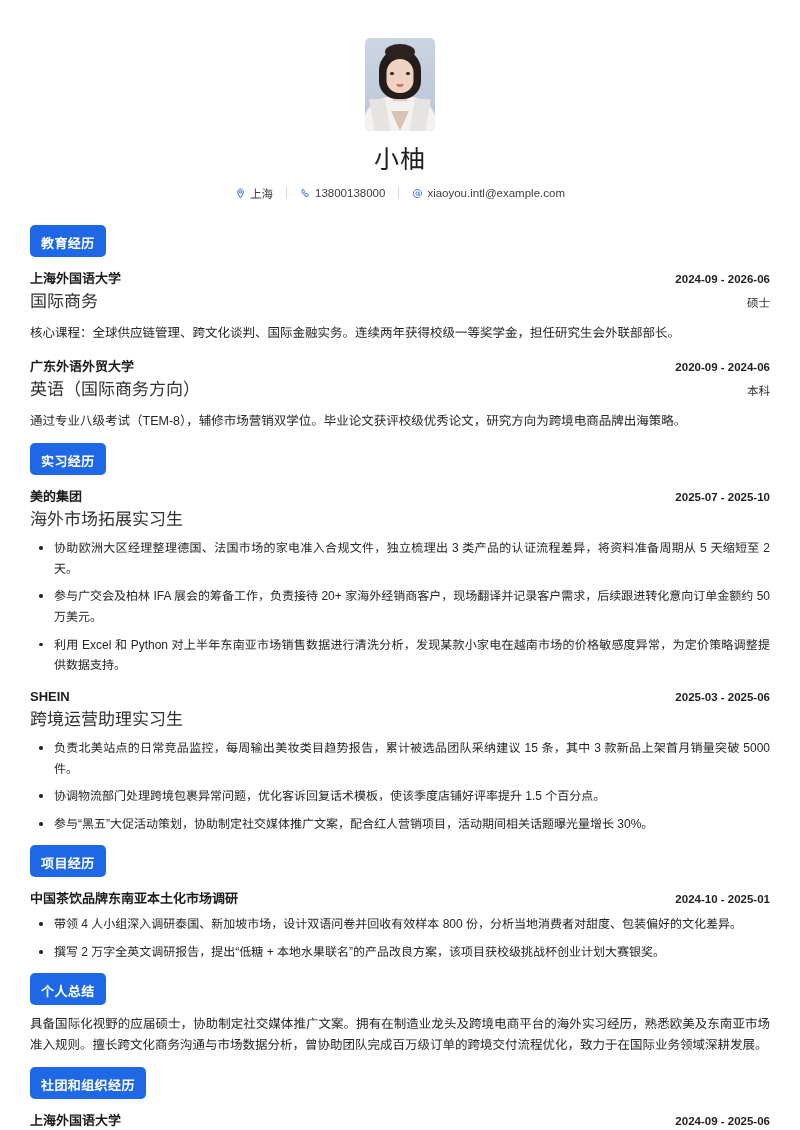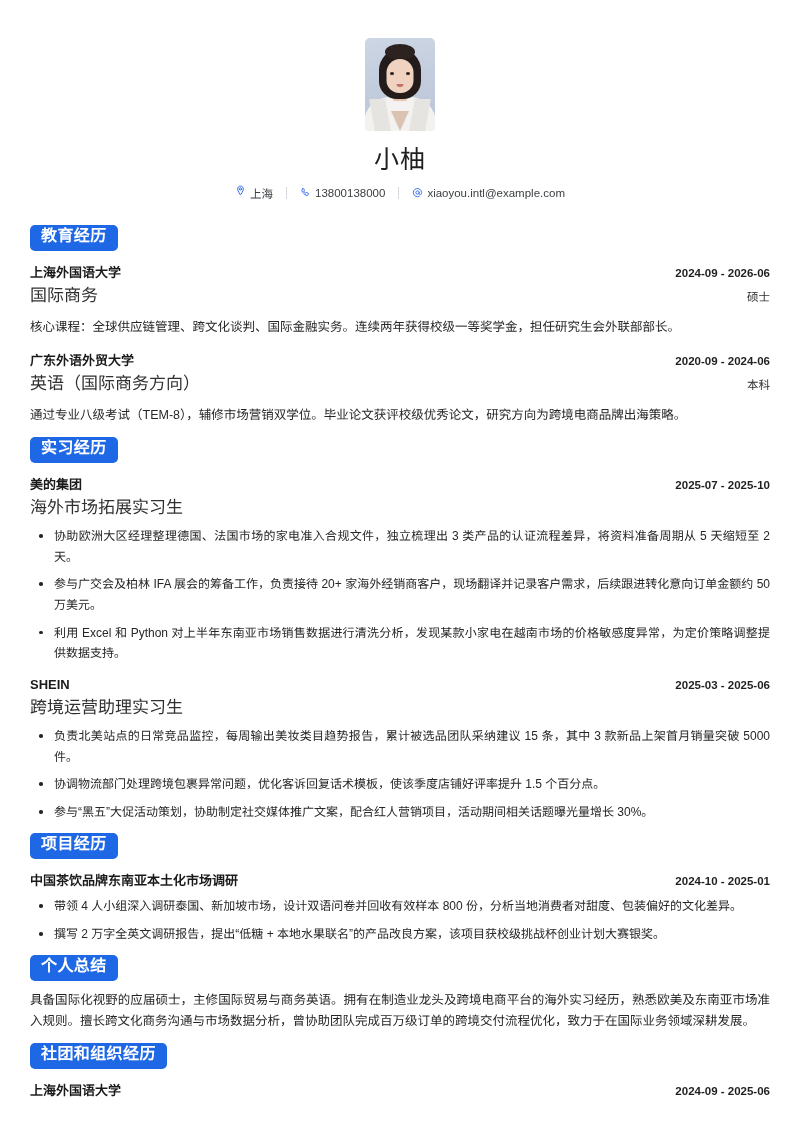--- a/index.html
+++ b/index.html
@@ -93,21 +93,21 @@
     margin-top: 11px;
     display: flex;
     justify-content: center;
     align-items: center;
     gap: 0;
     font-size: 11.5px;
     color: #3c4043;
   }
   .contact-item {
     display: inline-flex;
-    align-items: flex-start;
+    align-items: center;
     gap: 4px;
     padding: 0 13px;
   }
   .contact-sep {
     width: 1px;
     height: 12px;
     background: #d5d9e0;
   }
   .c-icon {
     display: inline-flex;
@@ -121,24 +121,24 @@
   .c-icon svg { display: block; }
 
   
   .section { margin-top: 10px; }
   .section.first { margin-top: 24px; }
 
   .badge {
     display: inline-block;
     background: #1f68e5;
     color: #ffffff;
-    font-size: 16px;
+    font-size: 13px;
     font-weight: 700;
     line-height: 1;
-    padding: 3px 11px 7px 11px;
+    padding: 12px 11px 7px 11px;
     border-radius: 5px;
     letter-spacing: 0.4px;
   }
 
   .entry { margin-top: 13px; }
   .entry.tight { margin-top: 12px; }
 
   .entry-row {
     display: flex;
     justify-content: space-between;
@@ -329,21 +329,21 @@
       </div>
       <ul class="bullets">
         <li>带领 4 人小组深入调研泰国、新加坡市场，设计双语问卷并回收有效样本 800 份，分析当地消费者对甜度、包装偏好的文化差异。</li>
         <li>撰写 2 万字全英文调研报告，提出“低糖 + 本地水果联名”的产品改良方案，该项目获校级挑战杯创业计划大赛银奖。</li>
       </ul>
     </div>
   </div>
 
   <div class="section">
     <span class="badge">个人总结</span>
-    <div class="desc">具备国际化视野的应届硕士，主修国际贸易与商务英语。拥有在制造业龙头及跨境电商平台的海外实习经历，熟悉欧美及东南亚市场准入规则。擅长跨文化商务沟通与市场数据分析，曾协助团队完成百万级订单的跨境交付流程优化，致力于在国际业务领域深耕发展。</div>
+    <div class="desc">具备国际化视野的应届硕士，协助制定社交媒体推广文案。拥有在制造业龙头及跨境电商平台的海外实习经历，熟悉欧美及东南亚市场准入规则。擅长跨文化商务沟通与市场数据分析，曾协助团队完成百万级订单的跨境交付流程优化，致力于在国际业务领域深耕发展。</div>
   </div>
 
   <div class="section">
     <span class="badge">社团和组织经历</span>
 
     <div class="entry">
       <div class="entry-row">
         <div class="entry-title">上海外国语大学</div>
         <div class="entry-date">2024-09 - 2025-06</div>
       </div>

